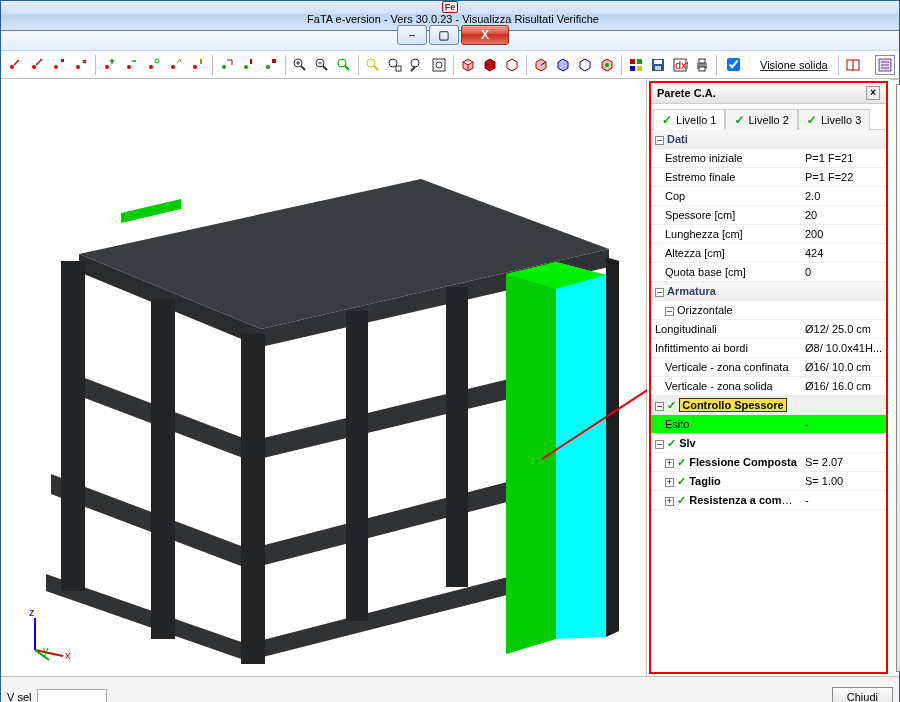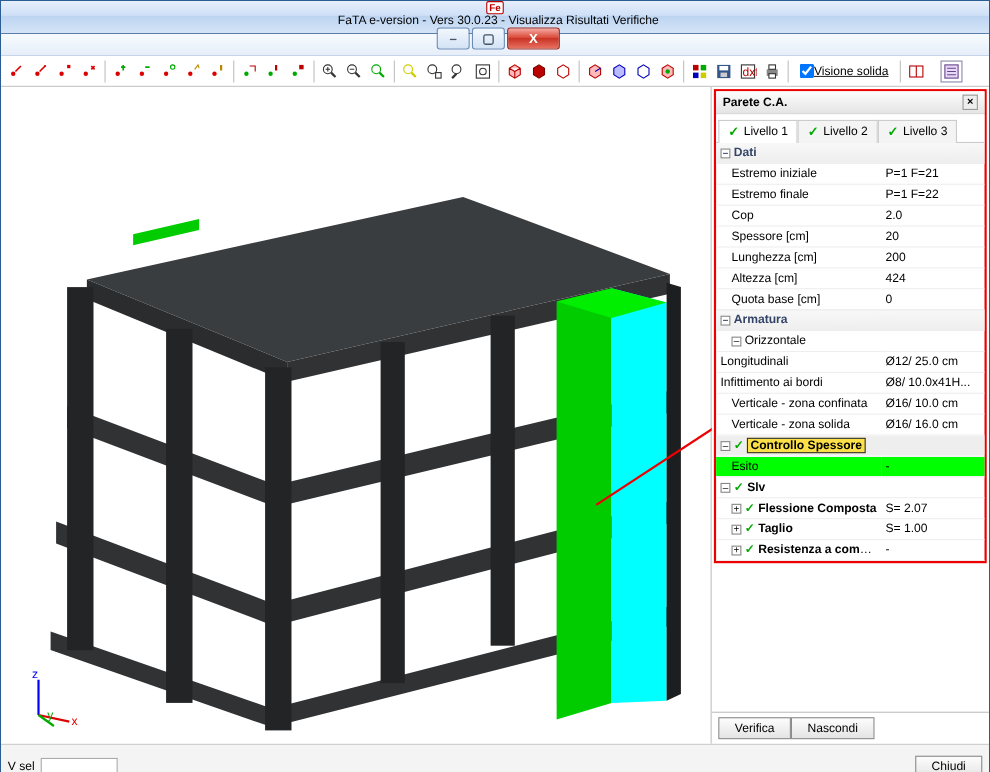--- a/index.html
+++ b/index.html
@@ -9,26 +9,26 @@
 .titlebar .icon { width: 16px; height: 16px; background: #fff; border: 1px solid #b00; border-radius: 2px; display: flex; align-items: center; justify-content: center; font-size: 9px; color: #b00; font-weight: bold; margin-right: 6px; }
 .titlebar .title { flex: 1; color: #000; }
 .winbtns { display: flex; gap: 2px; }
 .winbtn { width: 30px; height: 20px; border: 1px solid #6a8bb5; border-radius: 3px; display: flex; align-items: center; justify-content: center; background: linear-gradient(#f2f7fd,#d4e3f5); cursor: pointer; font-size: 12px; font-weight: bold; color: #456; }
 .winbtn.close { width: 48px; background: linear-gradient(#f5a8a0,#d94b3a 45%,#c62f20 46%,#e87060); color: #fff; border-color: #a02a1e; }
 .menubar { height: 20px; background: linear-gradient(#f7fbff,#e6eef9); border-bottom: 1px solid #c5d4e8; }
 .toolbar { height: 28px; background: #fff; border-bottom: 1px solid #c0c0c0; display: flex; align-items: center; padding: 0 4px; gap: 2px; }
 .tbtn { width: 20px; height: 20px; display: flex; align-items: center; justify-content: center; cursor: pointer; border: 1px solid transparent; }
 .tbsep { width: 1px; height: 20px; background: #c0c0c0; margin: 0 2px; }
 .tbtn svg { width: 16px; height: 16px; }
-.chk { display: flex; align-items: center; gap: 0; margin: 0 6px; }
+.chk { display: flex; align-items: center; gap: 20px; margin: 0 6px; }
 .chk input { width: 13px; height: 13px; }
 .content { display: flex; height: 597px; }
 .viewport { flex: 1; background: #fff; position: relative; border-right: 1px solid #c0c0c0; }
 .viewport canvas, .viewport svg.scene { position: absolute; top: 0; left: 0; }
-.panel { width: 252px; background: #fff; display: flex; flex-direction: column; }
+.panel { width: 252px; background: #fff; display: flex; flex-direction: row; }
 .panel-inner { border: 2px solid #e00; margin: 2px; flex: 0 0 auto; }
 .panel-title { background: linear-gradient(#fdfdfd,#e4e4e4); padding: 3px 6px; font-weight: bold; display: flex; justify-content: space-between; align-items: center; border-bottom: 1px solid #ccc; }
 .panel-title .x { width: 14px; height: 14px; border: 1px solid #999; background: #eee; text-align: center; line-height: 12px; font-size: 10px; cursor: pointer; }
 .tabs { display: flex; padding: 4px 2px 0 2px; gap: 0; background: #fff; border-bottom: 1px solid #ccc; }
 .tab { padding: 3px 8px; border: 1px solid #ccc; border-bottom: none; background: #f4f4f4; cursor: pointer; display: flex; align-items: center; gap: 4px; position: relative; top: 1px; }
 .tab.active { background: #fff; font-weight: normal; z-index: 2; }
 .tab .chkmark { color: #0a0; font-weight: bold; font-size: 12px; }
 .grid { width: 100%; border-collapse: collapse; }
 .grid tr td { padding: 1px 4px; border-bottom: 1px solid #eee; white-space: nowrap; overflow: hidden; text-overflow: ellipsis; height: 16px; line-height: 16px; }
 .grid .sec td { background: linear-gradient(#f8f8f8,#eee); font-weight: bold; color: #346; }

